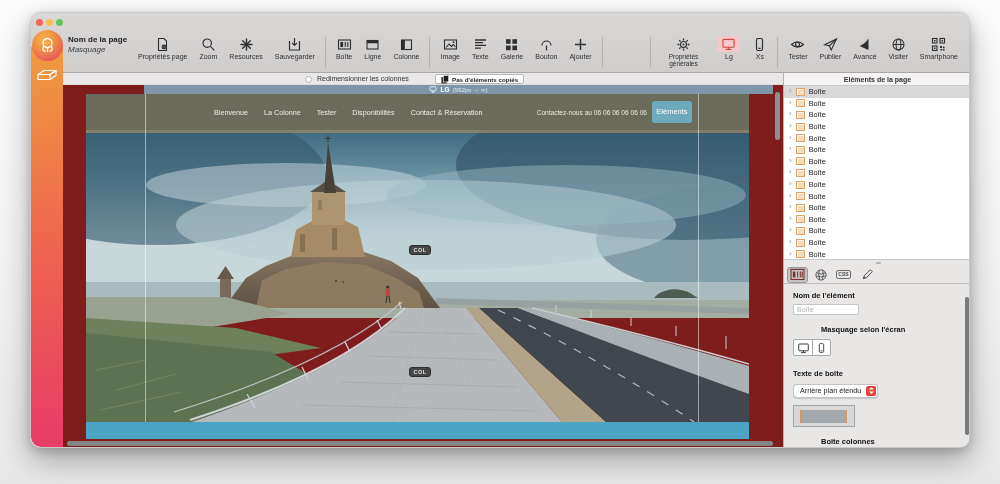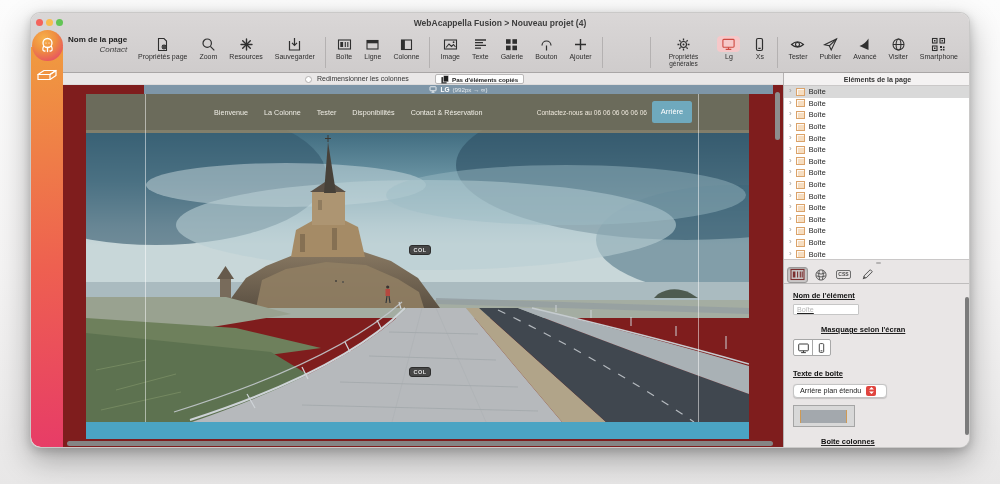--- a/index.html
+++ b/index.html
@@ -28,21 +28,21 @@
   }
   .light { position:absolute; top:6px; width:7px; height:7px; border-radius:50%; }
   .l-close { left:5px;  background:#f4635b; }
   .l-min   { left:15px; background:#f8bd4f; }
   .l-zoom  { left:25px; background:#62c455; }
   .logo {
     position:absolute; left:1px; top:17px; width:31px; height:31px; border-radius:50%;
     background:radial-gradient(circle at 38% 28%, #f7b04b 0%, #ef9040 40%, #e9605a 72%, #e43a6b 100%);
     z-index:6; display:flex; align-items:center; justify-content:center;
   }
-  .page-info { position:absolute; left:37px; top:22px; line-height:1.25;text-align:right; }
+  .page-info { position:absolute; left:37px; top:22px; line-height:1.25; }
   .page-info .pi-label { font-size:8px; font-weight:bold; color:#1d1d1d; display:block; }
   .page-info .pi-value { font-size:8px; font-style:italic; color:#3c3c3c; display:block; }
   .tb-left  { position:absolute; left:101px; top:23px; display:flex; align-items:flex-start; }
   .tb-right { position:absolute; right:5px;  top:23px; display:flex; align-items:flex-start; }
   .tbtn { display:flex; flex-direction:column; align-items:center; padding:0 6px; cursor:default; }
   .tbtn .ticon { height:16px; display:flex; align-items:center; justify-content:center; }
   .tbtn .tlabel { font-size:7px; color:#2e2e2e; margin-top:1px; white-space:nowrap; }
   .tbtn .tlabel2 { font-size:6.5px; color:#2e2e2e; margin-top:1px; text-align:center; line-height:1.15; width:44px; }
   .tb-sep { width:1px; height:31px; background:#b4b1b1; margin:1px 4px 0 4px; }
   .lg-pill { background:#f6c8c9; border-radius:4px; padding:1px 4px; }
@@ -111,59 +111,58 @@
     width:9px; height:8px; background:#f6ddc0; border:1px solid #dba36a;
     box-shadow:inset 1px 1px 0 rgba(255,255,255,.8); flex:0 0 auto;
   }
   .el-label { font-size:7.3px; color:#1a1a1a; }
   .splitter { height:6px; position:relative; }
   .splitter .dot { position:absolute; left:50%; top:2px; width:5px; height:2px; margin-left:-2px; border-radius:1px; background:#b5b3b3; }
   .rp-tabs { height:18px; display:flex; align-items:center; gap:2px; padding-left:3px; border-bottom:1px solid #bfbdbd; }
   .rp-tab { width:21px; height:16px; display:flex; align-items:center; justify-content:center; border-radius:3px; }
   .rp-tab.sel { background:#cbc9c9; border:1px solid #9b9999; box-shadow:inset 0 1px 2px rgba(0,0,0,.18); }
   .css-badge { font-size:5px; font-weight:bold; color:#4d4d4d; border:1px solid #6e6e6e; border-radius:2px; padding:0 1.5px; line-height:7px; }
-  .rp-props { padding:7px 9px 0 9px; position:relative;text-decoration:underline; }
+  .rp-props { padding:7px 9px 0 9px; position:relative; }
   .prop-label { font-size:7.5px; font-weight:bold; color:#101010; white-space:nowrap; }
   .name-input {
     margin-top:4px; display:block; width:66px; height:11px; border:1px solid #c6c6c6; border-radius:1px;
     font-family:"Liberation Sans",sans-serif; font-size:7.2px; padding:0 3px; color:#222; background:#fff;
   }
   .name-input::placeholder { color:#b4b4b4; }
   .mt10 { margin-top:10px;padding-left:28px; } .mt11 { margin-top:11px; }
   .seg { margin-top:5px; display:inline-flex; background:#fff; border:1px solid #a8a8a8; border-radius:2px; }
   .seg-btn { width:18px; height:15px; display:flex; align-items:center; justify-content:center; }
   .seg-btn + .seg-btn { border-left:1px solid #a8a8a8; }
   .select {
     margin-top:6px; display:inline-flex; align-items:center; gap:5px; height:14px;
-    background:#fff; border:1px solid #c4c4c4; border-radius:4px; padding:0 10px 0 6px;
+    background:#fff; border:1px solid #c4c4c4; border-radius:4px; padding:0 1px 0 6px;
     box-shadow:0 .5px 1px rgba(0,0,0,.15);
   }
   .select-value { font-size:7.2px; color:#222; white-space:nowrap; }
   .stepper { width:10px; height:10px; background:#E0443E; border-radius:2px; display:flex; align-items:center; justify-content:center; }
   .preview-outer { margin-top:7px; position:relative; width:62px; height:22px; background:#d8d8d8; border:1px solid #a5a5a5; }
   .preview-inner {
     position:absolute; left:6px; top:4px; width:47px; height:13px; background:#a3a8ad;
     border-left:1.5px solid #cf9a55; border-right:1.5px solid #cf9a55;
   }
   .rp-scroll { position:absolute; right:2px; top:224px; width:4px; height:138px; background:#7b7b7b; border-radius:2px; }
 </style>
 </head>
 <body>
 
 <div class="window">
 
   <div class="chrome">
     <span class="light l-close"></span>
     <span class="light l-min"></span>
     <span class="light l-zoom"></span>
-    <div class="wtitle">WebAcappella Fusion &gt; Nouveau projet (4)</div>
 
     <div class="page-info">
       <span class="pi-label">Nom de la page</span>
-      <span class="pi-value">Contact</span>
+      <span class="pi-value">Masquage</span>
     </div>
 
     <div class="tb-left">
       <div class="tbtn">
         <span class="ticon">
           <svg class="ic" width="15" height="15" viewBox="0 0 15 15" fill="none" stroke="#2f2f2f" stroke-width="1.1">
               <path d="M3.5 1.5 h5.5 l2.5 2.5 v9.5 h-8 z"></path>
               <circle cx="9" cy="10" r="1.9"></circle>
               <circle cx="9" cy="10" r="0.5" fill="#2f2f2f"></circle>
             </svg>
@@ -433,21 +432,21 @@
       <div class="sitenav">
         <div class="nav-items">
 
         <span class="nav-item">Bienvenue</span>
             <span class="nav-item">La Colonne</span>
             <span class="nav-item">Tester</span>
             <span class="nav-item">Disponibilités</span>
             <span class="nav-item">Contact &amp; Réservation</span>
           </div>
         <span class="nav-phone">Contactez-nous au 06 06 06 06 06 06</span>
-        <div class="reserve-btn">Arrière</div>
+        <div class="reserve-btn">Eléments</div>
       </div>
 
       <svg class="site-image" viewBox="0 0 663 292" preserveAspectRatio="none">
         <defs>
           <linearGradient id="skyG" x1="0" y1="0" x2="0" y2="1">
             <stop offset="0" stop-color="#3f6b7f"></stop>
               <stop offset="0.28" stop-color="#6d96a5"></stop>
             <stop offset="0.52" stop-color="#b5cad0"></stop>
               <stop offset="0.62" stop-color="#c8d7d9"></stop>
           </linearGradient>

